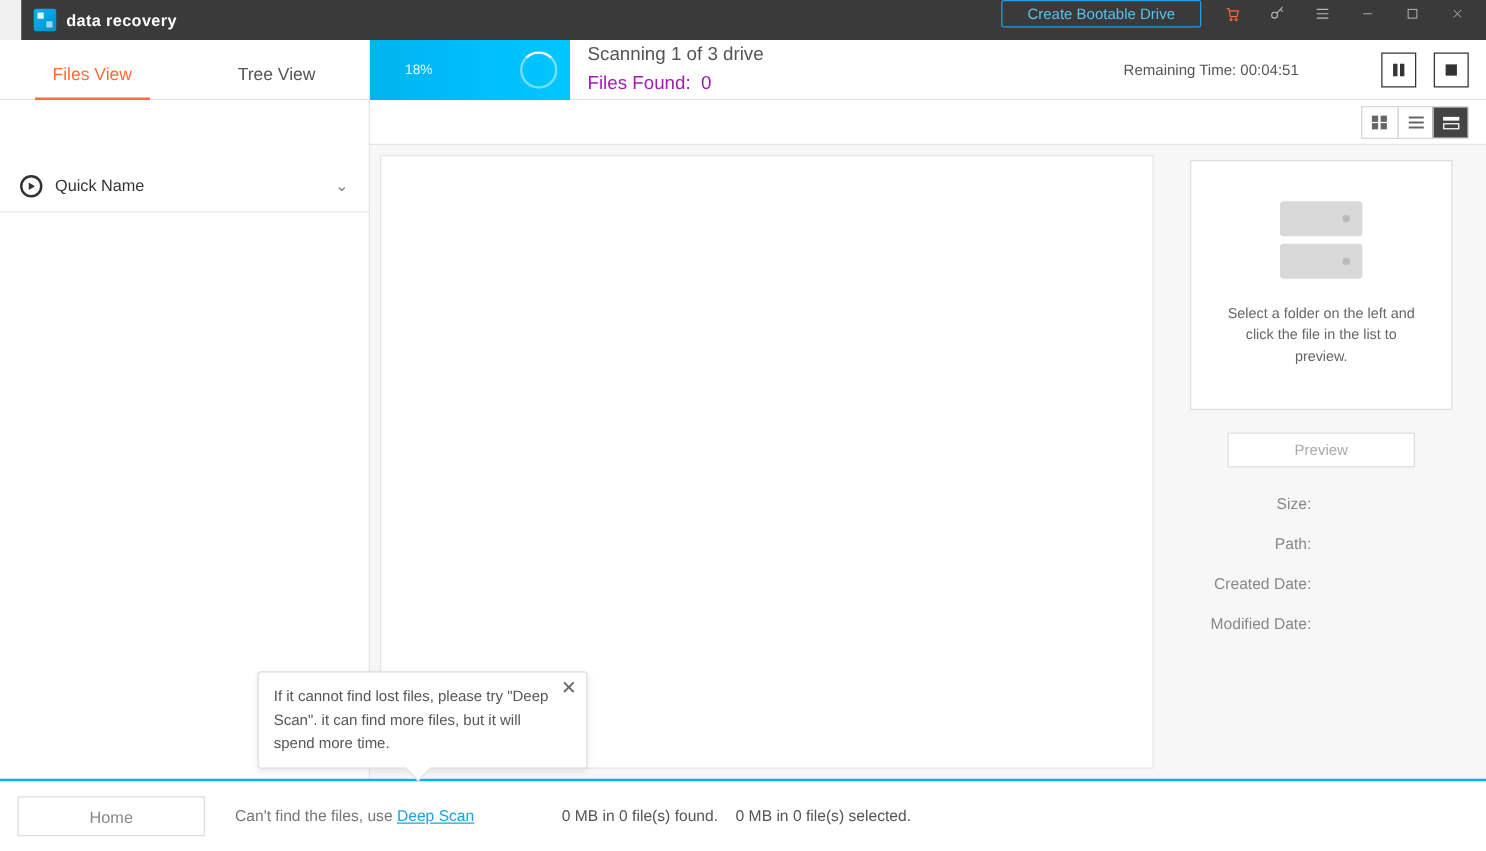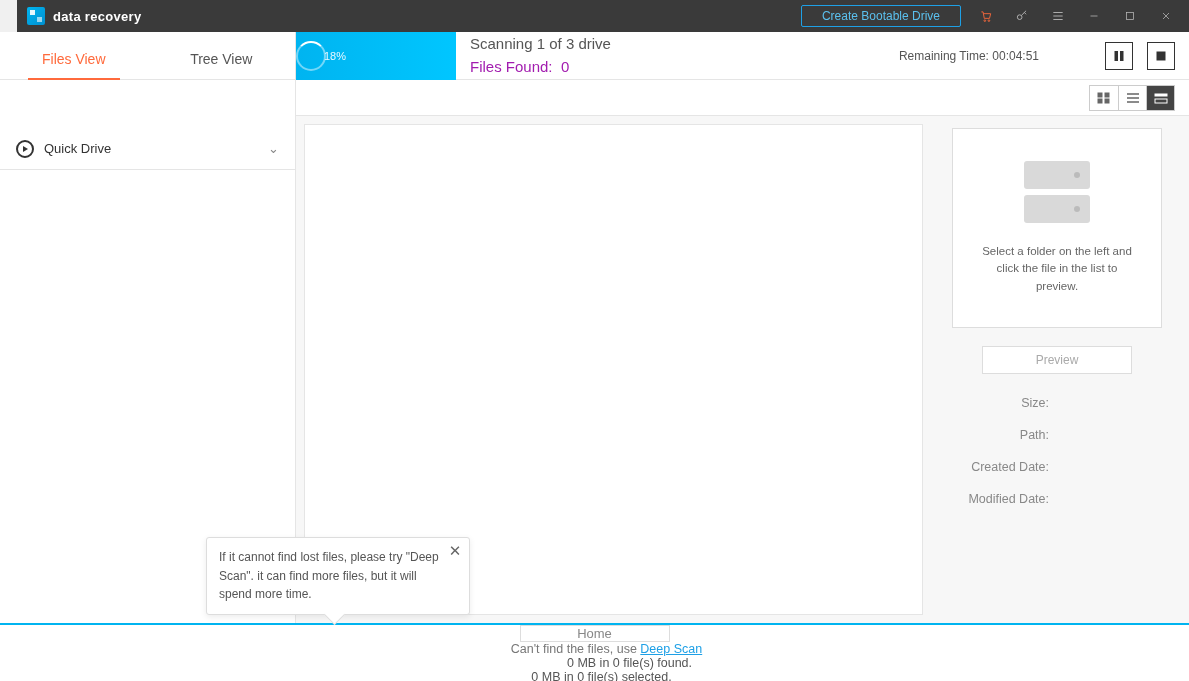--- a/index.html
+++ b/index.html
@@ -3,21 +3,21 @@
 <meta charset="utf-8">
 <style>
   * { margin: 0; padding: 0; box-sizing: border-box; font-family: "Segoe UI", Arial, sans-serif; }
   body { width: 1189px; height: 681px; background: #f0f0f0; overflow: hidden; position: relative; }
 
   .titlebar { height: 32px; background: #3a3a3a; display: flex; align-items: center; color: #fff; font-size: 13px; position: relative; margin-left: 17px; }
   .titlebar .logo { width: 18px; height: 18px; margin-left: 10px; margin-right: 8px; background: linear-gradient(135deg,#00b4f0,#0090d0); border-radius: 2px; position: relative; }
   .titlebar .logo::before { content: ""; position: absolute; left: 3px; top: 3px; width: 5px; height: 5px; background: #fff; opacity: .9; }
   .titlebar .logo::after { content: ""; position: absolute; right: 3px; bottom: 3px; width: 5px; height: 5px; background: #fff; opacity: .6; }
   .titlebar .title { font-weight: 600; letter-spacing: .3px; }
-  .titlebar .right { position: absolute; right: 0; top: 0; height: 32px; display: flex; align-items: center; gap: 14px; padding-right: 12px; }
+  .titlebar .right { position: absolute; right: 0; top: 0; height: 32px; display: flex; align-items: flex-start; gap: 14px; padding-right: 12px; }
   .boot-btn { border: 1px solid #1ea0e6; color: #5bc0ee; background: transparent; padding: 3px 20px; font-size: 12px; border-radius: 2px; cursor: pointer; }
   .tb-icon { width: 22px; height: 22px; display: flex; align-items: center; justify-content: center; color: #bbb; cursor: pointer; }
   .tb-icon svg { width: 14px; height: 14px; stroke: currentColor; fill: none; stroke-width: 1.5; }
   .tb-icon.red { color: #ff6a3c; }
   .tb-icon.small svg { width: 12px; height: 12px; }
 
   .workspace { position: absolute; left: 0; top: 32px; right: 0; bottom: 58px; display: flex; }
 
   
   .sidebar { width: 296px; background: #fff; border-right: 1px solid #e5e5e5; display: flex; flex-direction: column; gap: 48px; }
@@ -29,21 +29,21 @@
 
   .quickscan { height: 42px; display: flex; align-items: center; padding: 0 16px; border-bottom: 1px solid #e5e5e5; font-size: 13px; color: #333; cursor: pointer; position: relative; }
   .quickscan .qs-icon { width: 18px; height: 18px; margin-right: 10px; border: 2px solid #333; border-radius: 50%; position: relative; }
   .quickscan .qs-icon::after { content: ""; position: absolute; left: 50%; top: 50%; width: 0; height: 0; border-left: 5px solid #333; border-top: 3px solid transparent; border-bottom: 3px solid transparent; transform: translate(-40%,-50%); }
   .quickscan .chev { margin-left: auto; color: #888; }
 
   
   .main { flex: 1; display: flex; flex-direction: column; background: #f7f7f7; }
 
   .scanbar { height: 48px; background: #fff; border-bottom: 1px solid #e5e5e5; display: flex; align-items: center; position: relative; }
-  .progress { width: 160px; height: 48px; background: linear-gradient(90deg,#00b4f0,#00c6ff); display: flex; align-items: center; justify-content: flex-start; color: #fff; font-size: 13px; position: relative; }
+  .progress { width: 160px; height: 48px; background: linear-gradient(90deg,#00b4f0,#00c6ff); display: flex; align-items: center; justify-content: flex-end; color: #fff; font-size: 13px; position: relative; }
   .progress .ring { width: 30px; height: 30px; border: 2px solid rgba(255,255,255,.45); border-top-color: #fff; border-radius: 50%; margin-right: 10px; }
   .progress .pct { position: absolute; left: 28px; font-size: 11px; color: #e8f8ff; }
   .scan-text { margin-left: 14px; font-size: 15px; color: #555; line-height: 1.5; }
   .scan-text .l1 span, .scan-text .l2 span { color: #a21caf; }
   .scanbar .remain { position: absolute; right: 150px; font-size: 12px; color: #555; }
   .scanbar .ctrl { position: absolute; right: 14px; display: flex; gap: 14px; }
   .sq-btn { width: 28px; height: 28px; border: 1px solid #333; display: flex; align-items: center; justify-content: center; cursor: pointer; background: #fff; }
   .sq-btn svg { width: 10px; height: 10px; stroke: #333; fill: #333; }
 
   .toolbar { height: 36px; background: #fff; border-bottom: 1px solid #e5e5e5; display: flex; align-items: center; justify-content: flex-end; padding-right: 14px; }
@@ -60,21 +60,21 @@
   .preview-box { flex: none; width: 210px; height: 200px; border: 1px solid #ddd; background: #fff; display: flex; flex-direction: column; align-items: center; justify-content: center; padding: 24px; margin-top: 4px; }
   .drive-icon { width: 66px; height: 66px; margin-bottom: 16px; }
   .drive-icon .top, .drive-icon .bot { height: 28px; background: #d9d9d9; border-radius: 3px; margin-bottom: 6px; position: relative; }
   .drive-icon .top::after, .drive-icon .bot::after { content: ""; position: absolute; right: 10px; top: 11px; width: 6px; height: 6px; background: #bbb; border-radius: 50%; }
   .preview-box .msg { font-size: 11.5px; color: #666; text-align: center; line-height: 1.5; }
   .preview-btn { margin-top: 18px; width: 150px; height: 28px; border: 1px solid #ddd; background: #fff; color: #aaa; font-size: 12px; cursor: default; }
   .meta { margin-top: 22px; width: 100%; font-size: 12.5px; color: #888; }
   .meta div { text-align: right; padding-right: 128px; margin-bottom: 18px; }
 
   
-  .footer { position: absolute; left: 0; right: 0; bottom: 0; height: 58px; background: #fff; border-top: 2px solid #00b4f0; display: flex; align-items: center; padding: 0 14px; font-size: 12.5px; color: #777; flex-direction: column; }
+  .footer { position: absolute; left: 0; right: 0; bottom: 0; height: 58px; background: #fff; border-top: 2px solid #00b4f0; display: flex; align-items: center; padding: 0 14px; font-size: 12.5px; color: #777; }
   .home-btn { width: 150px; height: 32px; border: 1px solid #ddd; background: #fff; color: #888; font-size: 13px; cursor: pointer; }
   .footer .hint { margin-left: 24px; }
   .footer .hint a { color: #1ea0e6; text-decoration: underline; cursor: pointer; }
   .footer .found { margin-left: 70px; color: #555; }
   .footer .selected { margin-left: 14px; color: #555; }
   .recover-btn { margin-left: auto; width: 160px; height: 34px; background: #8fd3ef; color: #fff; border: none; font-size: 14px; cursor: default; border-radius: 2px; }
 
   
   .tooltip { position: absolute; left: 206px; bottom: 66px; width: 264px; background: #fff; border: 1px solid #ddd; border-radius: 3px; padding: 10px 28px 10px 12px; font-size: 12px; color: #555; line-height: 1.55; box-shadow: 0 2px 6px rgba(0,0,0,.08); z-index: 50; }
   .tooltip .x { position: absolute; right: 6px; top: 4px; width: 16px; height: 16px; cursor: pointer; color: #666; display: flex; align-items: center; justify-content: center; font-size: 15px; }
@@ -126,21 +126,21 @@
 
 <div class="workspace">
 
   <div class="sidebar">
     <div class="tabs">
       <div class="tab active">Files View</div>
       <div class="tab">Tree View</div>
     </div>
     <div class="quickscan">
       <div class="qs-icon"></div>
-      <span>Quick Drive</span>
+      <span>Quick Name</span>
       <span class="chev">⌄</span>
     </div>
   </div>
 
   <div class="main">
     <div class="scanbar">
       <div class="progress">
         <div class="ring"></div>
         <div class="pct">18%</div>
       </div>

